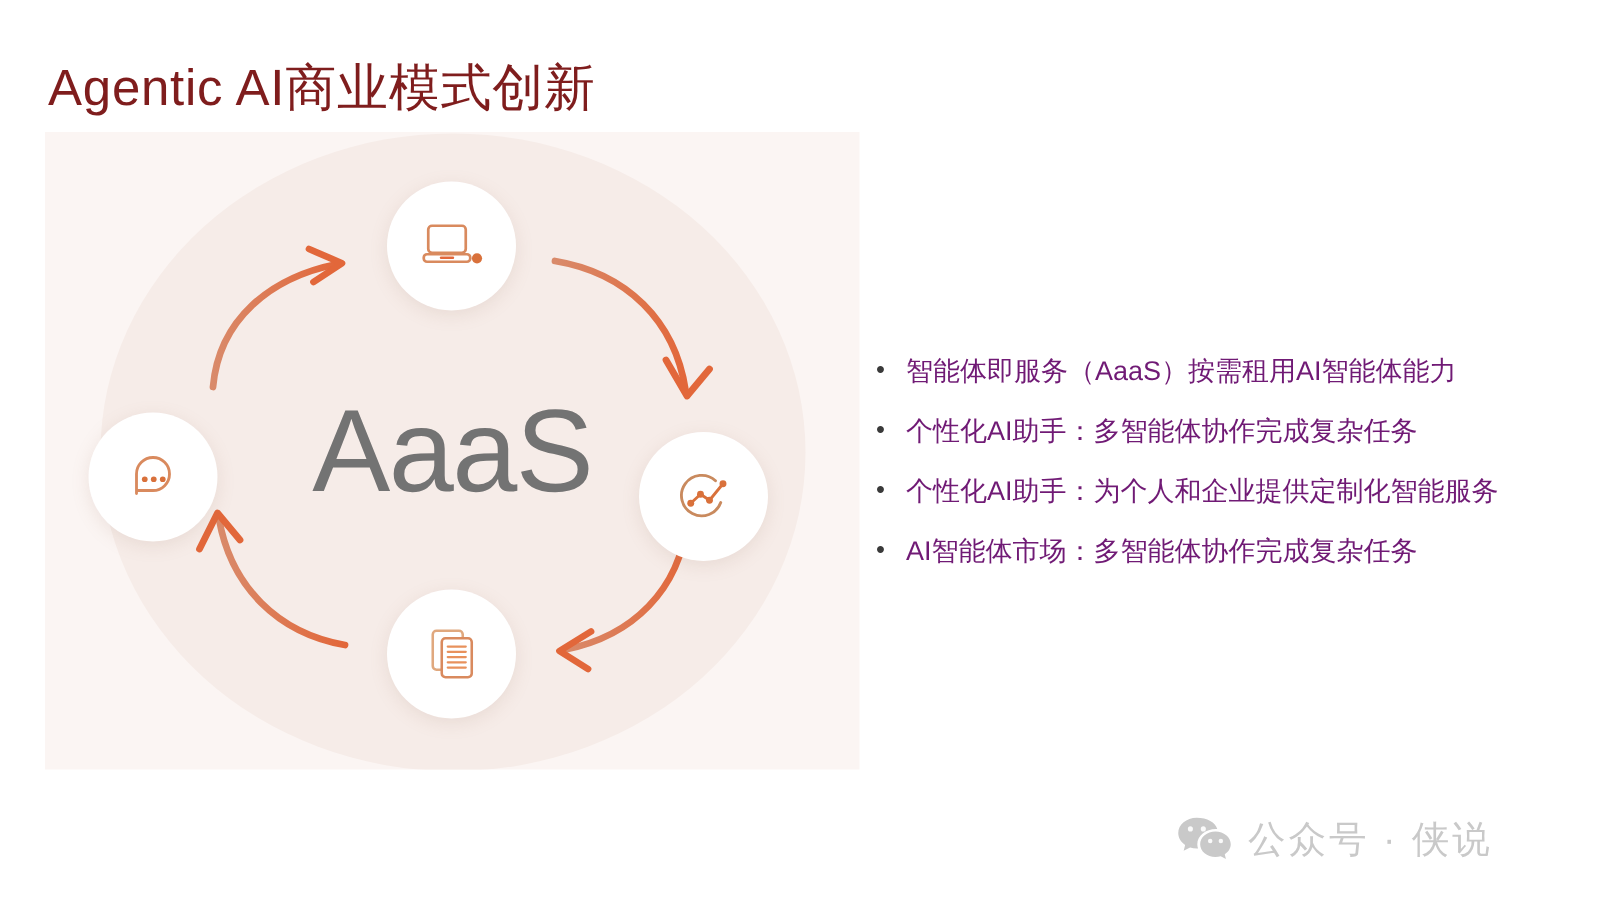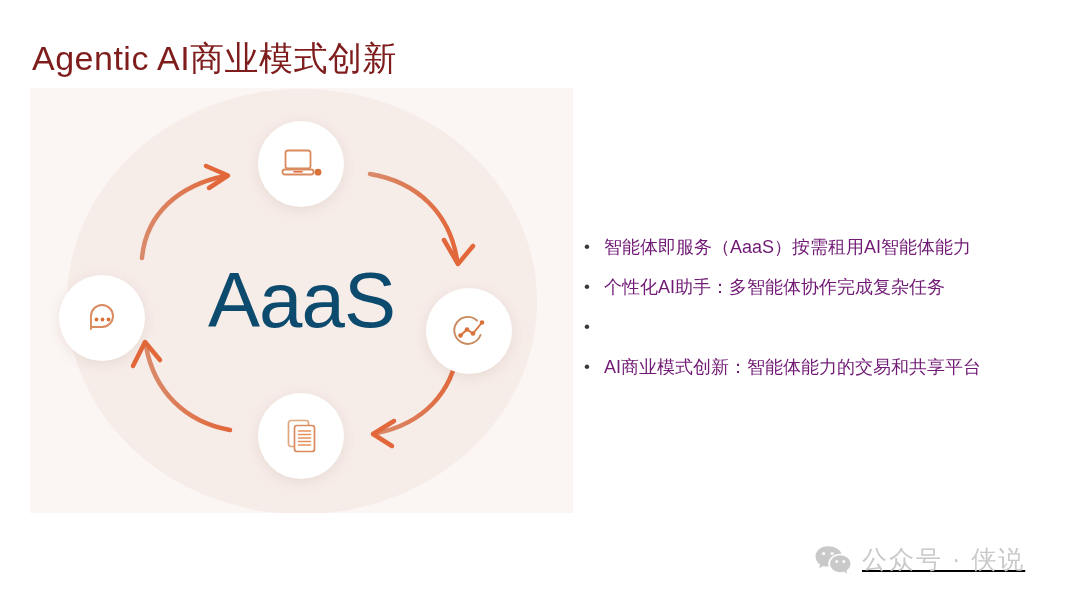--- a/index.html
+++ b/index.html
@@ -62,21 +62,21 @@
     position: absolute;
     left: 0;
     top: 0;
     width: 543px;
     height: 425px;
     display: flex;
     align-items: center;
     justify-content: center;
     font-size: 78px;
     font-weight: 300;
-    color: #0c4a6e;
+    color: #737373;
     letter-spacing: -1px;
     pointer-events: none;
   }
 
   
   .node-circle {
     position: absolute;
     width: 86px;
     height: 86px;
     border-radius: 50%;
@@ -126,25 +126,24 @@
   .bullet-text {
     color: #701a75;
     font-size: 18px;
     line-height: 30px;
     white-space: nowrap;
   }
 
   
   #watermark {
     position: absolute;
-    left: 814px;
+    left: 784px;
     top: 543px;
     display: flex;
-    align-items: flex-end;
-    text-decoration: underline;
+    align-items: flex-start;
   }
   #wechat-icon { display: block; margin-right: 10px; }
   #watermark-text {
     color: #c9c9c9;
     font-size: 25px;
     letter-spacing: 2px;
     white-space: nowrap;
   }
 </style>
 </head>
@@ -242,25 +241,26 @@
     <span class="bullet-text">智能体即服务（AaaS）按需租用AI智能体能力</span>
   </div>
 
   <div class="bullet-row">
     <span class="bullet-dot">•</span>
     <span class="bullet-text">个性化AI助手：多智能体协作完成复杂任务</span>
   </div>
 
   <div class="bullet-row">
     <span class="bullet-dot">•</span>
-  </div>
-
-  <div class="bullet-row">
-    <span class="bullet-dot">•</span>
-    <span class="bullet-text">AI商业模式创新：智能体能力的交易和共享平台</span>
+    <span class="bullet-text">个性化AI助手：为个人和企业提供定制化智能服务</span>
+  </div>
+
+  <div class="bullet-row">
+    <span class="bullet-dot">•</span>
+    <span class="bullet-text">AI智能体市场：多智能体协作完成复杂任务</span>
   </div>
 
 </div>
 
 <div id="watermark">
   <svg id="wechat-icon" width="38" height="32" viewBox="0 0 38 32" xmlns="http://www.w3.org/2000/svg">
     <path d="M13.8,2.2 C6.9,2.2 1.5,6.8 1.5,12.4 C1.5,15.6 3.3,18.5 6.1,20.4 L5.1,24.2 L9.4,22.0 C10.8,22.4 12.3,22.6 13.8,22.6 C14.1,22.6 14.4,22.6 14.7,22.6 C14.4,21.7 14.2,20.8 14.2,19.8 C14.2,14.2 19.8,9.7 26.6,9.7 C26.9,9.7 27.2,9.7 27.5,9.7 C26.4,5.4 20.7,2.2 13.8,2.2 Z" fill="#c9c9c9"></path>
     <circle cx="9.6" cy="9.6" r="1.7" fill="#fafafa"></circle>
     <circle cx="18.2" cy="9.6" r="1.7" fill="#fafafa"></circle>
     <path d="M36.5,19.8 C36.5,15.1 31.9,11.3 26.3,11.3 C20.7,11.3 16.1,15.1 16.1,19.8 C16.1,24.5 20.7,28.3 26.3,28.3 C27.5,28.3 28.7,28.1 29.8,27.8 L33.3,29.6 L32.5,26.5 C34.9,24.9 36.5,22.5 36.5,19.8 Z" fill="#c9c9c9"></path>

